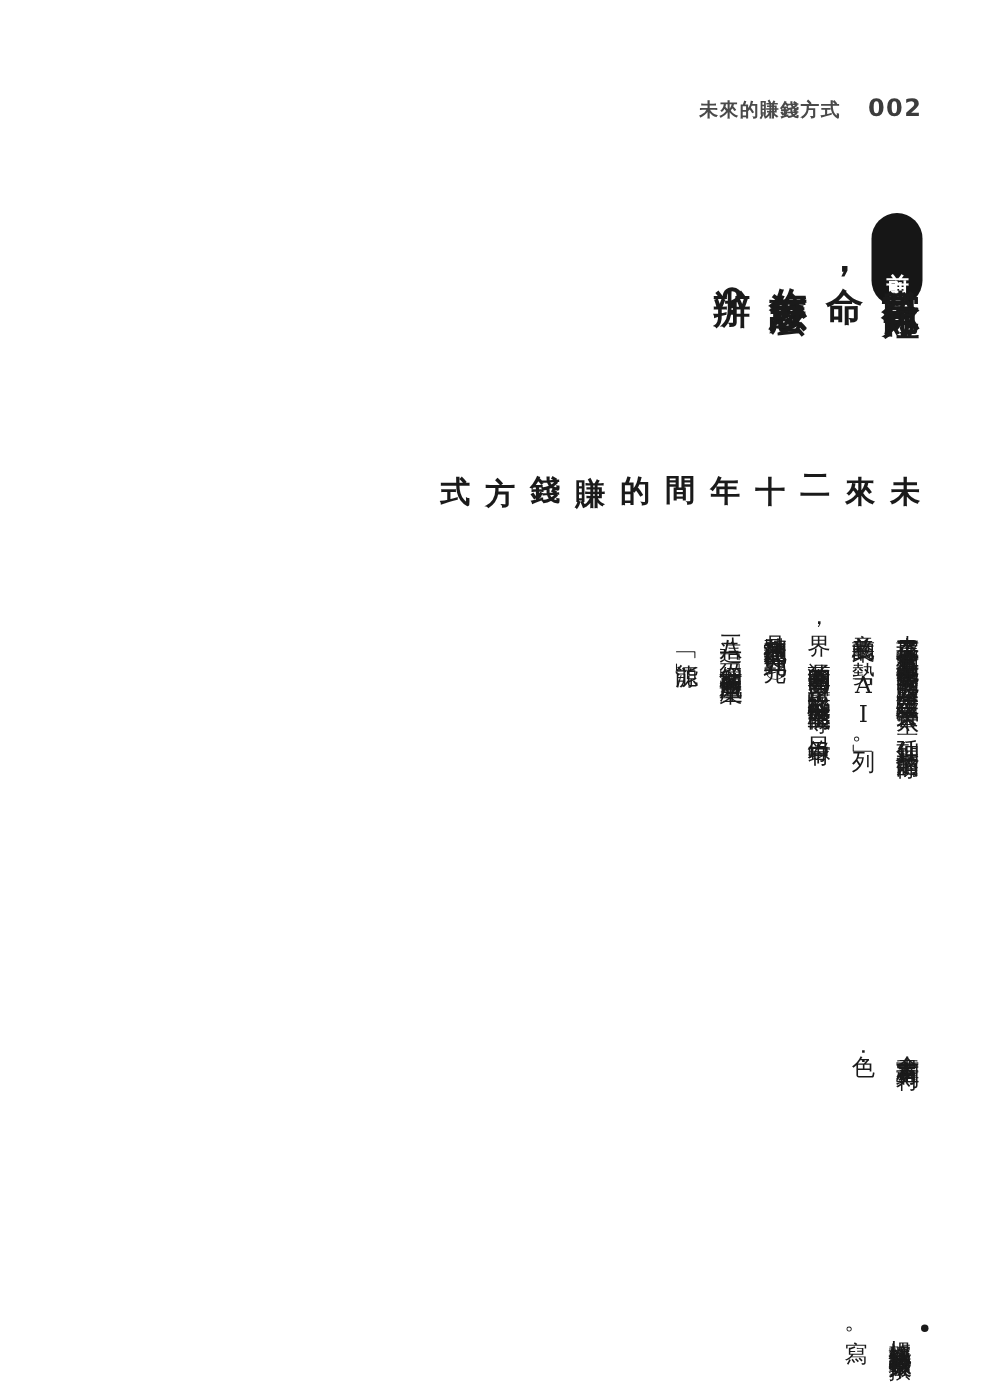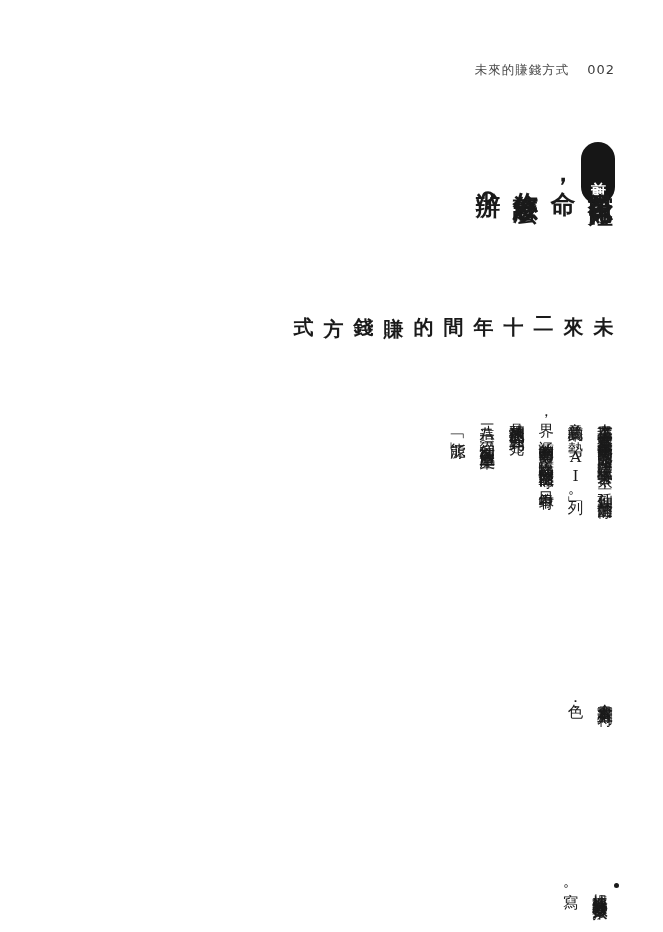--- a/index.html
+++ b/index.html
@@ -28,24 +28,25 @@
   .running-head {
     position: absolute;
     top: 62px;
     right: 48px;
     display: flex;
     align-items: baseline;
     gap: 18px;
     font-size: 12.5px;
     color: #4a4a4a;
     letter-spacing: 1px;
+    font-weight: bold;
   }
   .running-head .folio {
     font-family: "DejaVu Sans", "Liberation Sans", sans-serif;
-    font-size: 13px;
+    font-size: 16px;
     letter-spacing: 1px;
     color: #3c3c3c;
   }
 
   
   .vbody {
     position: absolute;
     top: 118px;
     right: 44px;
     height: 760px;

